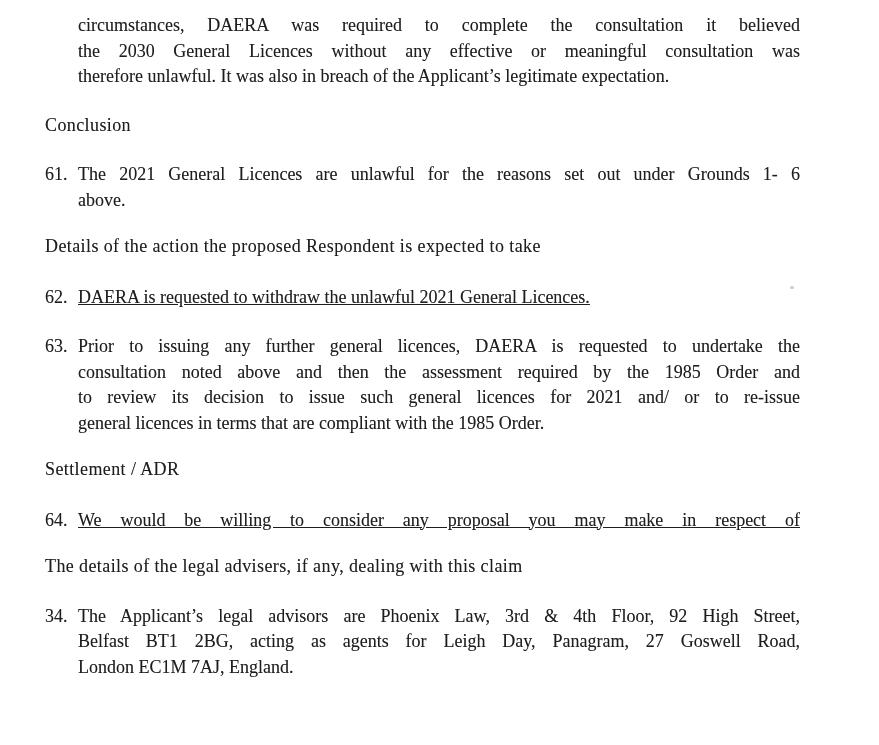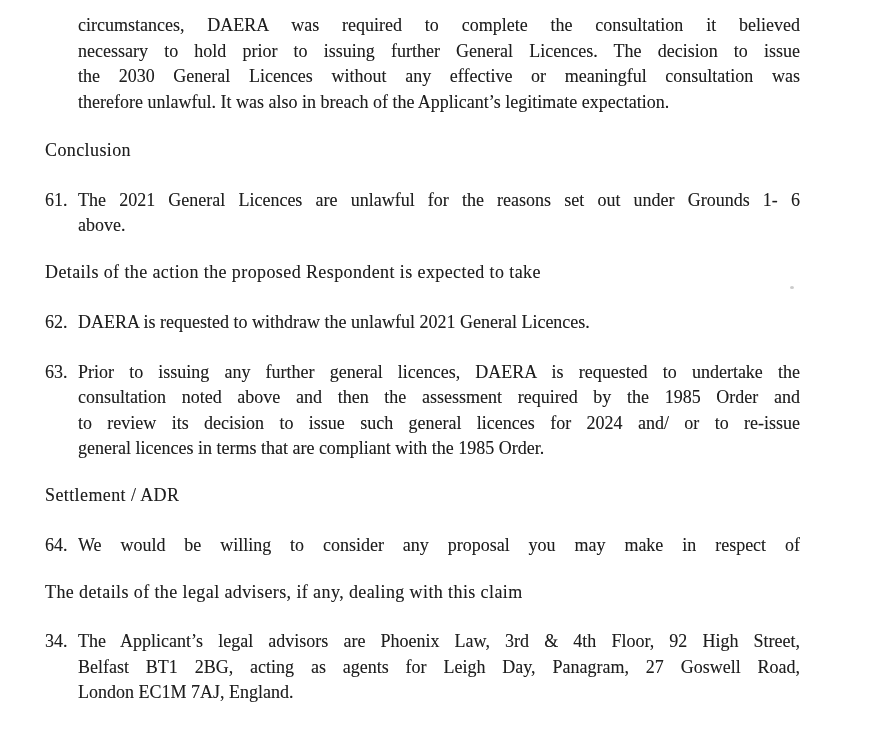--- a/index.html
+++ b/index.html
@@ -24,21 +24,21 @@
     text-shadow: 0 0 0.5px rgba(30,30,30,0.38); 
   }
   .block { margin: 0; }
   .heading {
     font-weight: normal;
     letter-spacing: 0.4px;
     margin-top: 21px;
   }
   .heading-first-gap { margin-top: 23px; }
   .para { margin-top: 24px; }
-  .para-tight { margin-top: 25px; }
+  .para-tight { margin-top: 25px; text-decoration: underline; }
   .indented {
     position: relative;
     padding-left: 33px;
   }
   .num {
     position: absolute;
     left: 0;
     top: 0;
     white-space: nowrap;
   }
@@ -58,21 +58,20 @@
     opacity: 0.75;
   }
 </style>
 </head>
 <body>
 
 <div class="page" style="background: rgb(255, 255, 255); color: rgb(30, 30, 30);">
 
   <div class="block indented">
     <div class="line jl">circumstances, DAERA was required to complete the consultation it believed</div>
-    <div class="line jl">necessary to hold prior to issuing further General Licences. The decision to issue</div>
     <div class="line jl">the 2030 General Licences without any effective or meaningful consultation was</div>
     <div class="line">therefore unlawful. It was also in breach of the Applicant’s legitimate expectation.</div>
   </div>
 
   <div class="block heading heading-first-gap">Conclusion</div>
 
   <div class="block para indented">
     <span class="num">61.</span>
     <div class="line jl">The 2021 General Licences are unlawful for the reasons set out under Grounds 1- 6</div>
     <div class="line">above.</div>
@@ -82,21 +81,21 @@
 
   <div class="block para-tight indented">
     <span class="num">62.</span>
     <div class="line">DAERA is requested to withdraw the unlawful 2021 General Licences.</div>
   </div>
 
   <div class="block para indented">
     <span class="num">63.</span>
     <div class="line jl">Prior to issuing any further general licences, DAERA is requested to undertake the</div>
     <div class="line jl">consultation noted above and then the assessment required by the 1985 Order and</div>
-    <div class="line jl">to review its decision to issue such general licences for 2024 and/ or to re-issue</div>
+    <div class="line jl">to review its decision to issue such general licences for 2021 and/ or to re-issue</div>
     <div class="line">general licences in terms that are compliant with the 1985 Order.</div>
   </div>
 
   <div class="block heading">Settlement / ADR</div>
 
   <div class="block para-tight indented">
     <span class="num">64.</span>
     <div class="line jl">We would be willing to consider any proposal you may make in respect of</div>
   </div>
 

